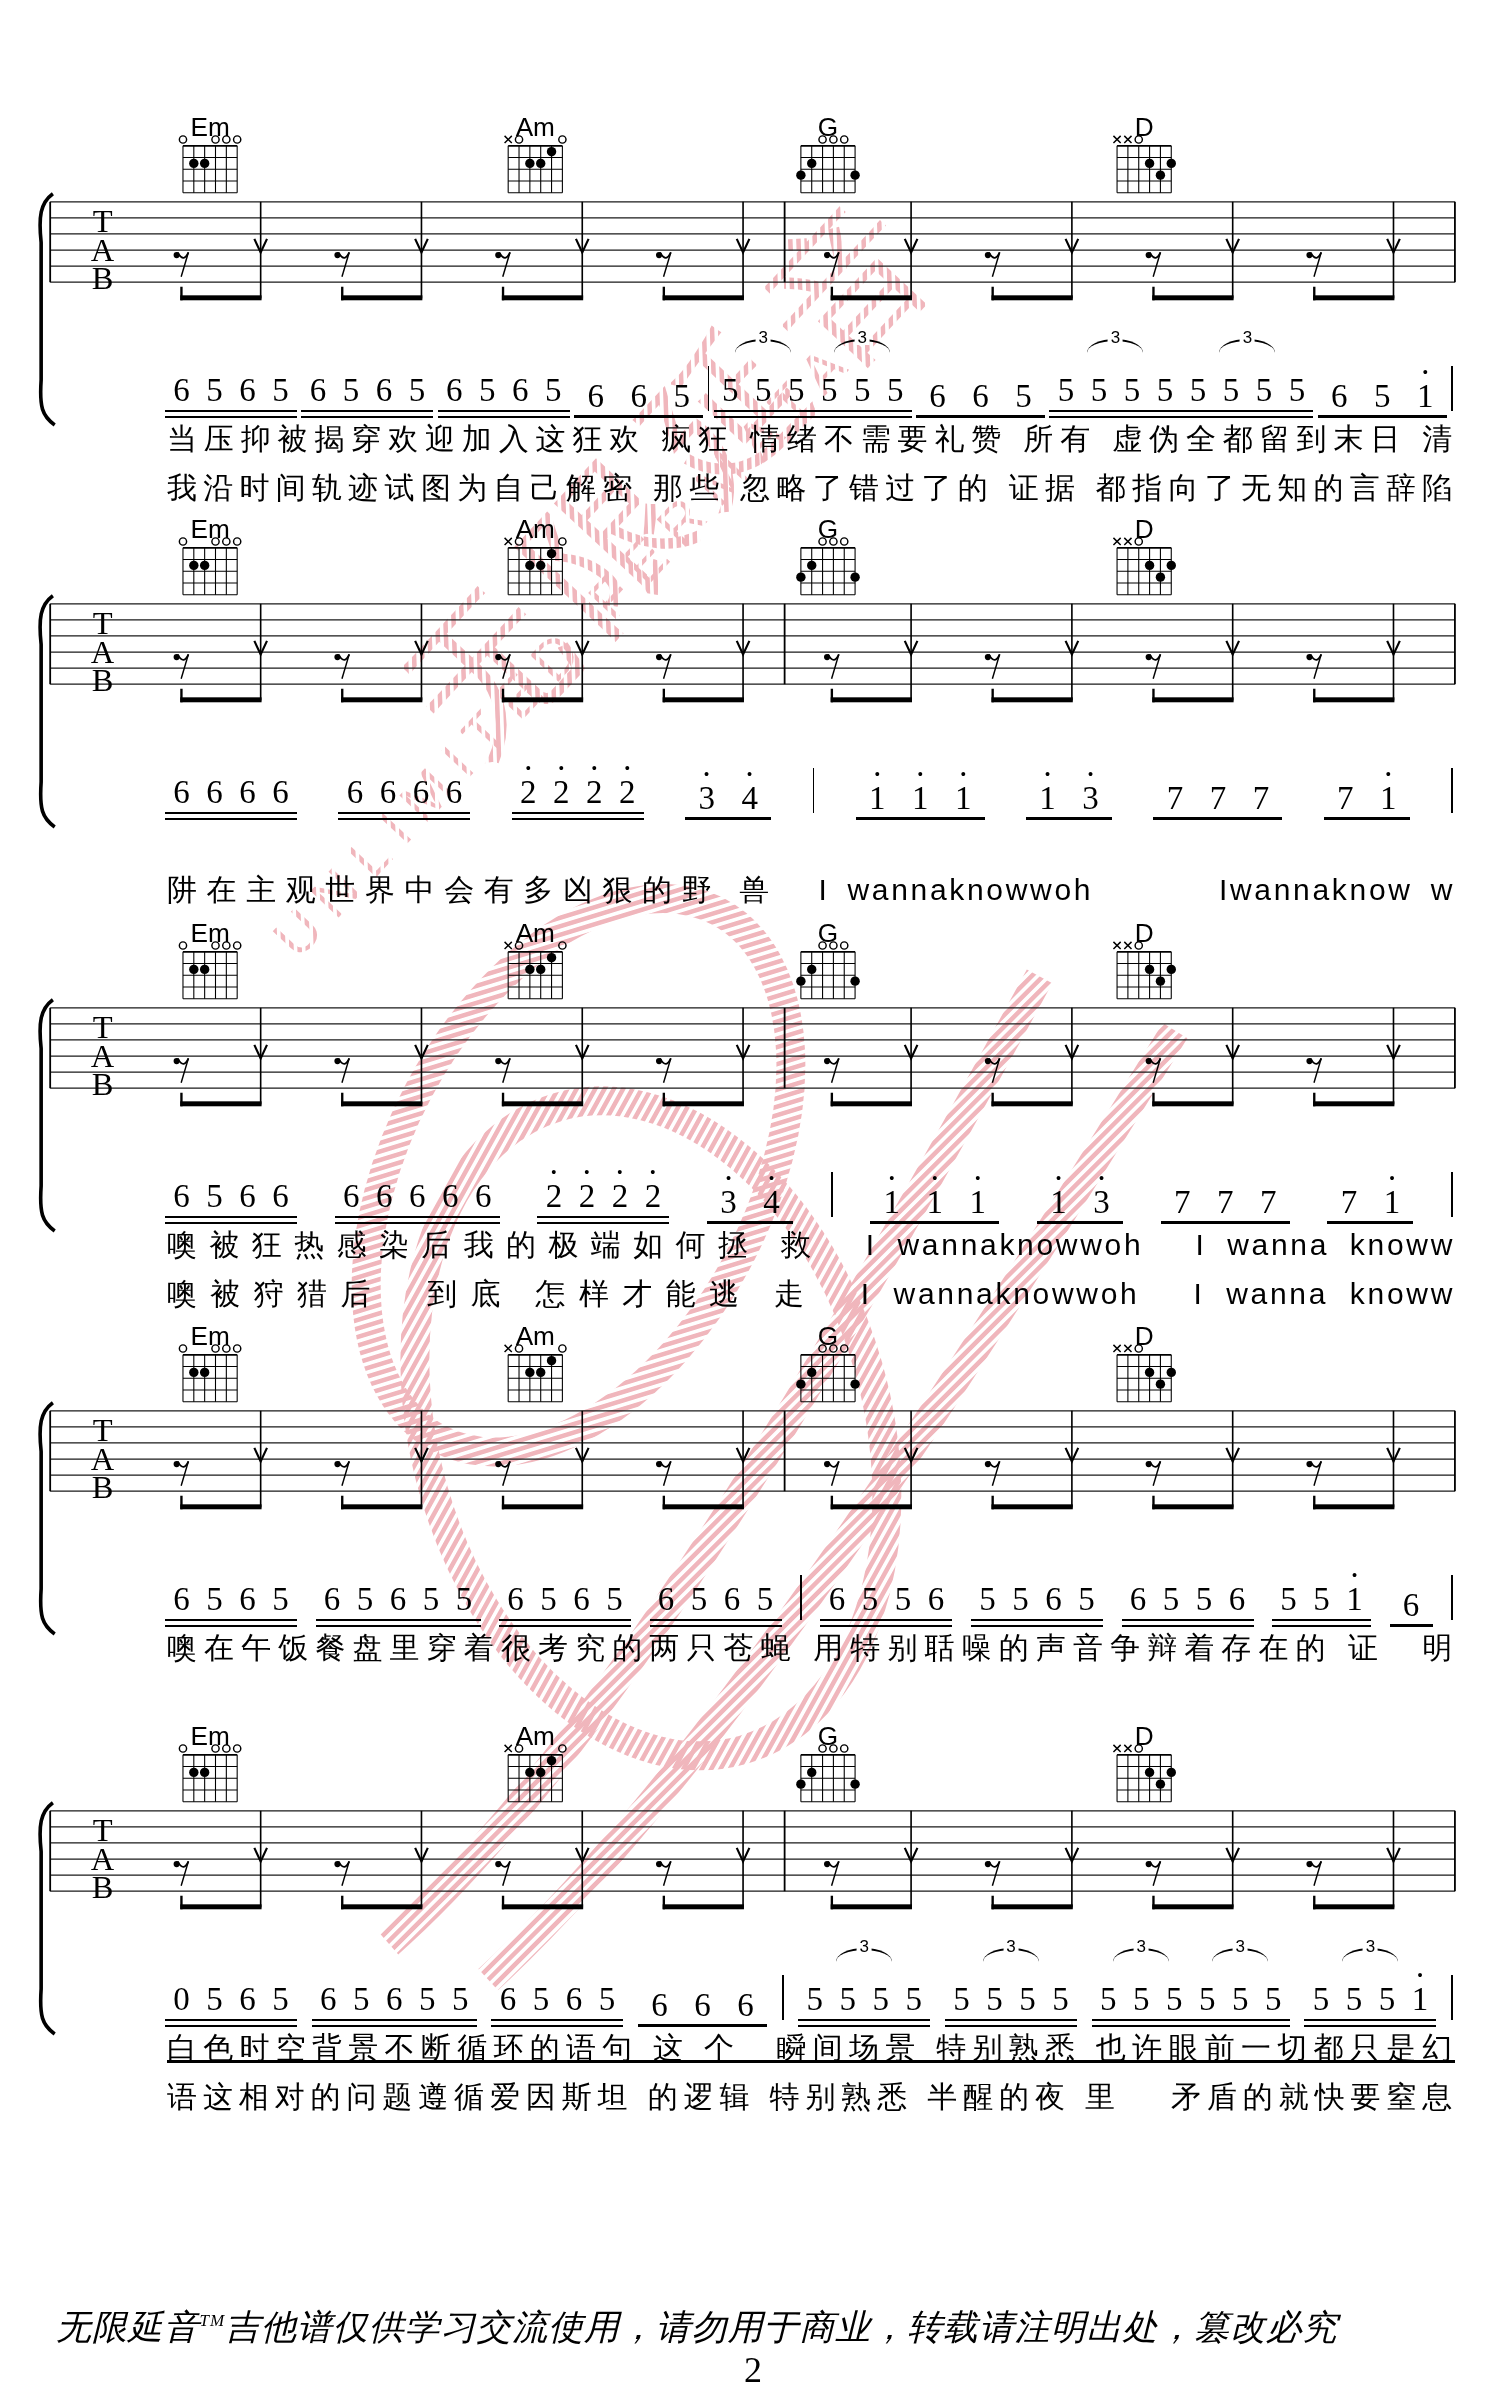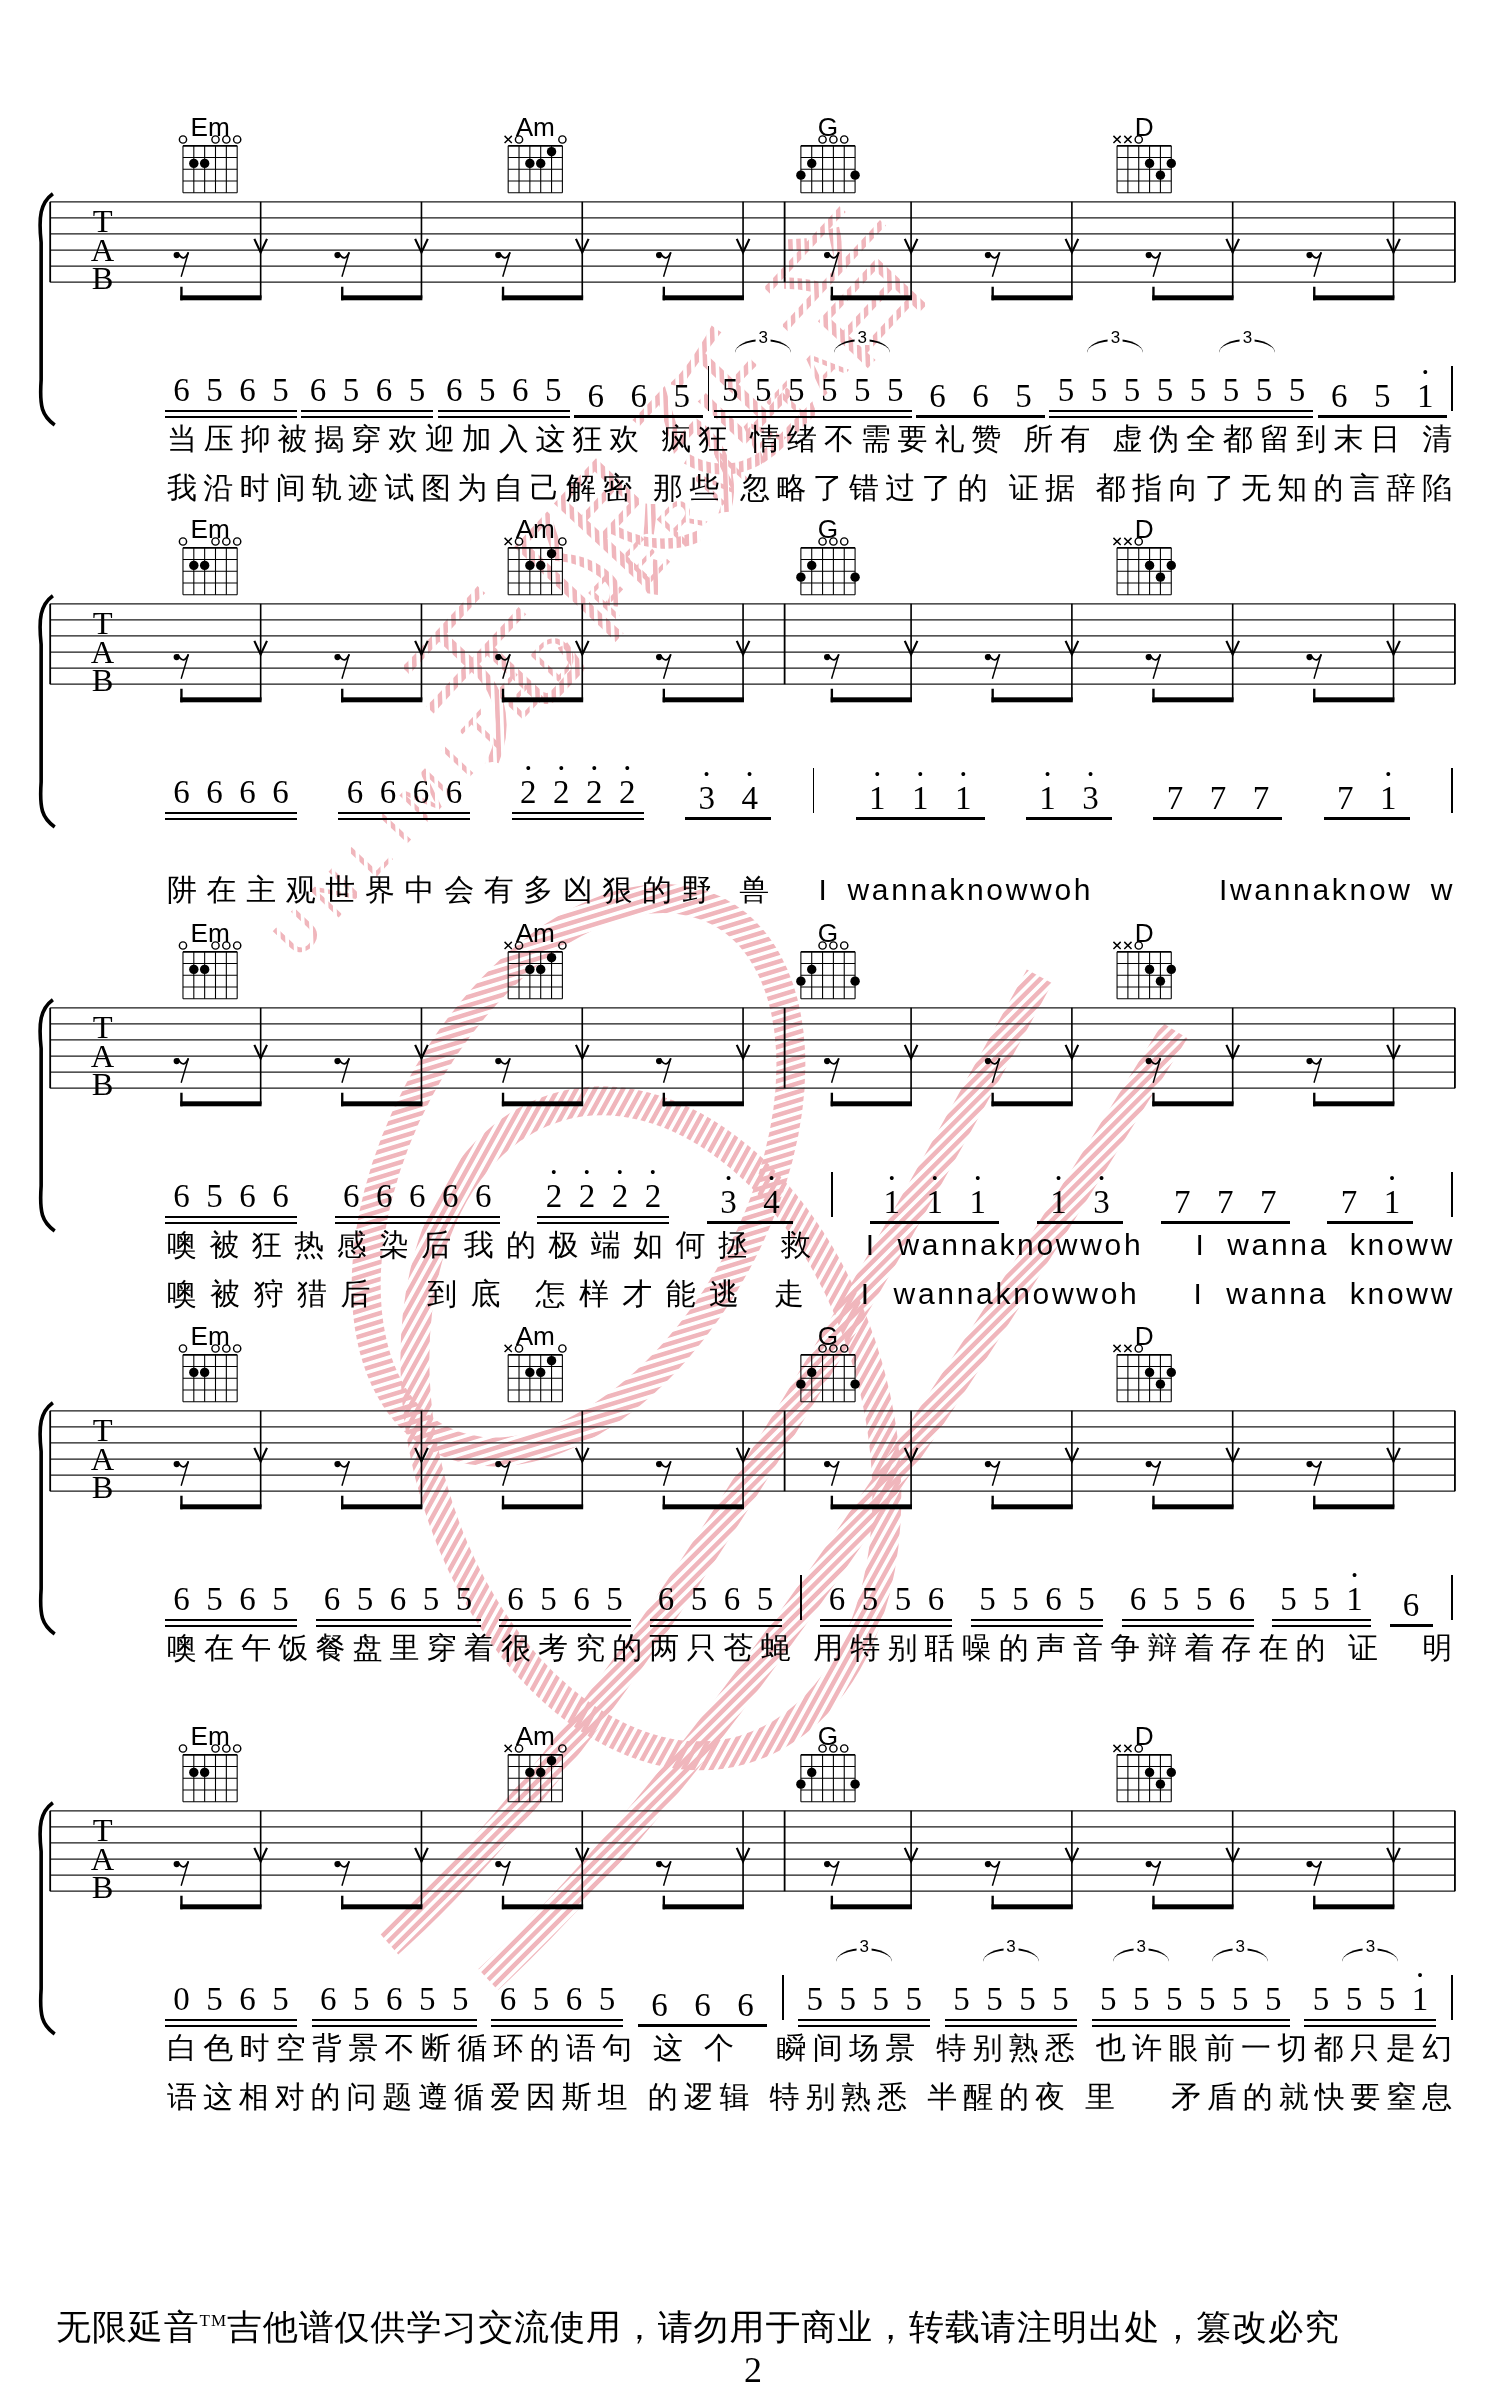--- a/index.html
+++ b/index.html
@@ -22,21 +22,21 @@
   .bar{width:1.8px;height:45px;background:#000;margin-bottom:7.2px;}
   .trirow{position:absolute;top:-23.5px;left:0;right:0;display:flex;justify-content:space-around;}
   .tri{position:relative;width:56px;height:11.8px;border-top:2.3px solid #000;
        border-radius:50% 50% 0 0/100% 100% 0 0;}
   .tri b{position:absolute;top:-11px;left:50%;transform:translateX(-50%);
          background:#fff;font-size:17px;font-weight:normal;line-height:15.4px;padding:0 2.7px;}
   .lyric{position:absolute;left:167px;width:1288px;font-size:30px;letter-spacing:2.7px;
          line-height:38px;height:42px;text-align:justify;text-align-last:justify;
          color:#000;}
   .footer{position:absolute;left:56px;top:2304px;width:1410px;font-size:35px;
-          font-family:"Liberation Serif",serif;color:#000;letter-spacing:0.9px;}
+          font-family:"Liberation Serif",serif;color:#000;letter-spacing:0.9px;font-style:italic;}
   .footer sup{font-size:17px;}
   .pageno{position:absolute;left:0;top:2349px;width:1506px;text-align:center;
           font-size:36px;font-family:"Liberation Serif",serif;}
 </style>
 </head>
 <body>
 
 <div class="page">
 
   <svg class="wm" width="1506" height="2401" viewBox="0 0 1666 2656">
@@ -1927,21 +1927,21 @@
               </div>
               <div class="cell w2">
                 <div class="odot">•</div>
                 <div class="dg">1</div>
               </div>
             </div>
             <div class="ul2"></div>
           </div>
           <div class="bar"></div>
         </div>
-        <div class="lyric" style="top: 304px;">白色时空背景不断循环的语句 这 个　瞬间场景 特别熟悉 也许眼前一切都只是幻</div>
+        <div class="lyric" style="top: 304px; text-decoration: underline;">白色时空背景不断循环的语句 这 个　瞬间场景 特别熟悉 也许眼前一切都只是幻</div>
         <div class="lyric" style="top: 353px;">语这相对的问题遵循爱因斯坦 的逻辑 特别熟悉 半醒的夜 里　 矛盾的就快要窒息</div>
       </div>
     </div>
 
   <div class="footer"><span>无限延音</span><sup>TM</sup><span>吉他谱仅供学习交流使用，请勿用于商业，转载请注明出处，篡改必究</span></div>
 
   <div class="pageno">2</div>
 </div>
 
 

